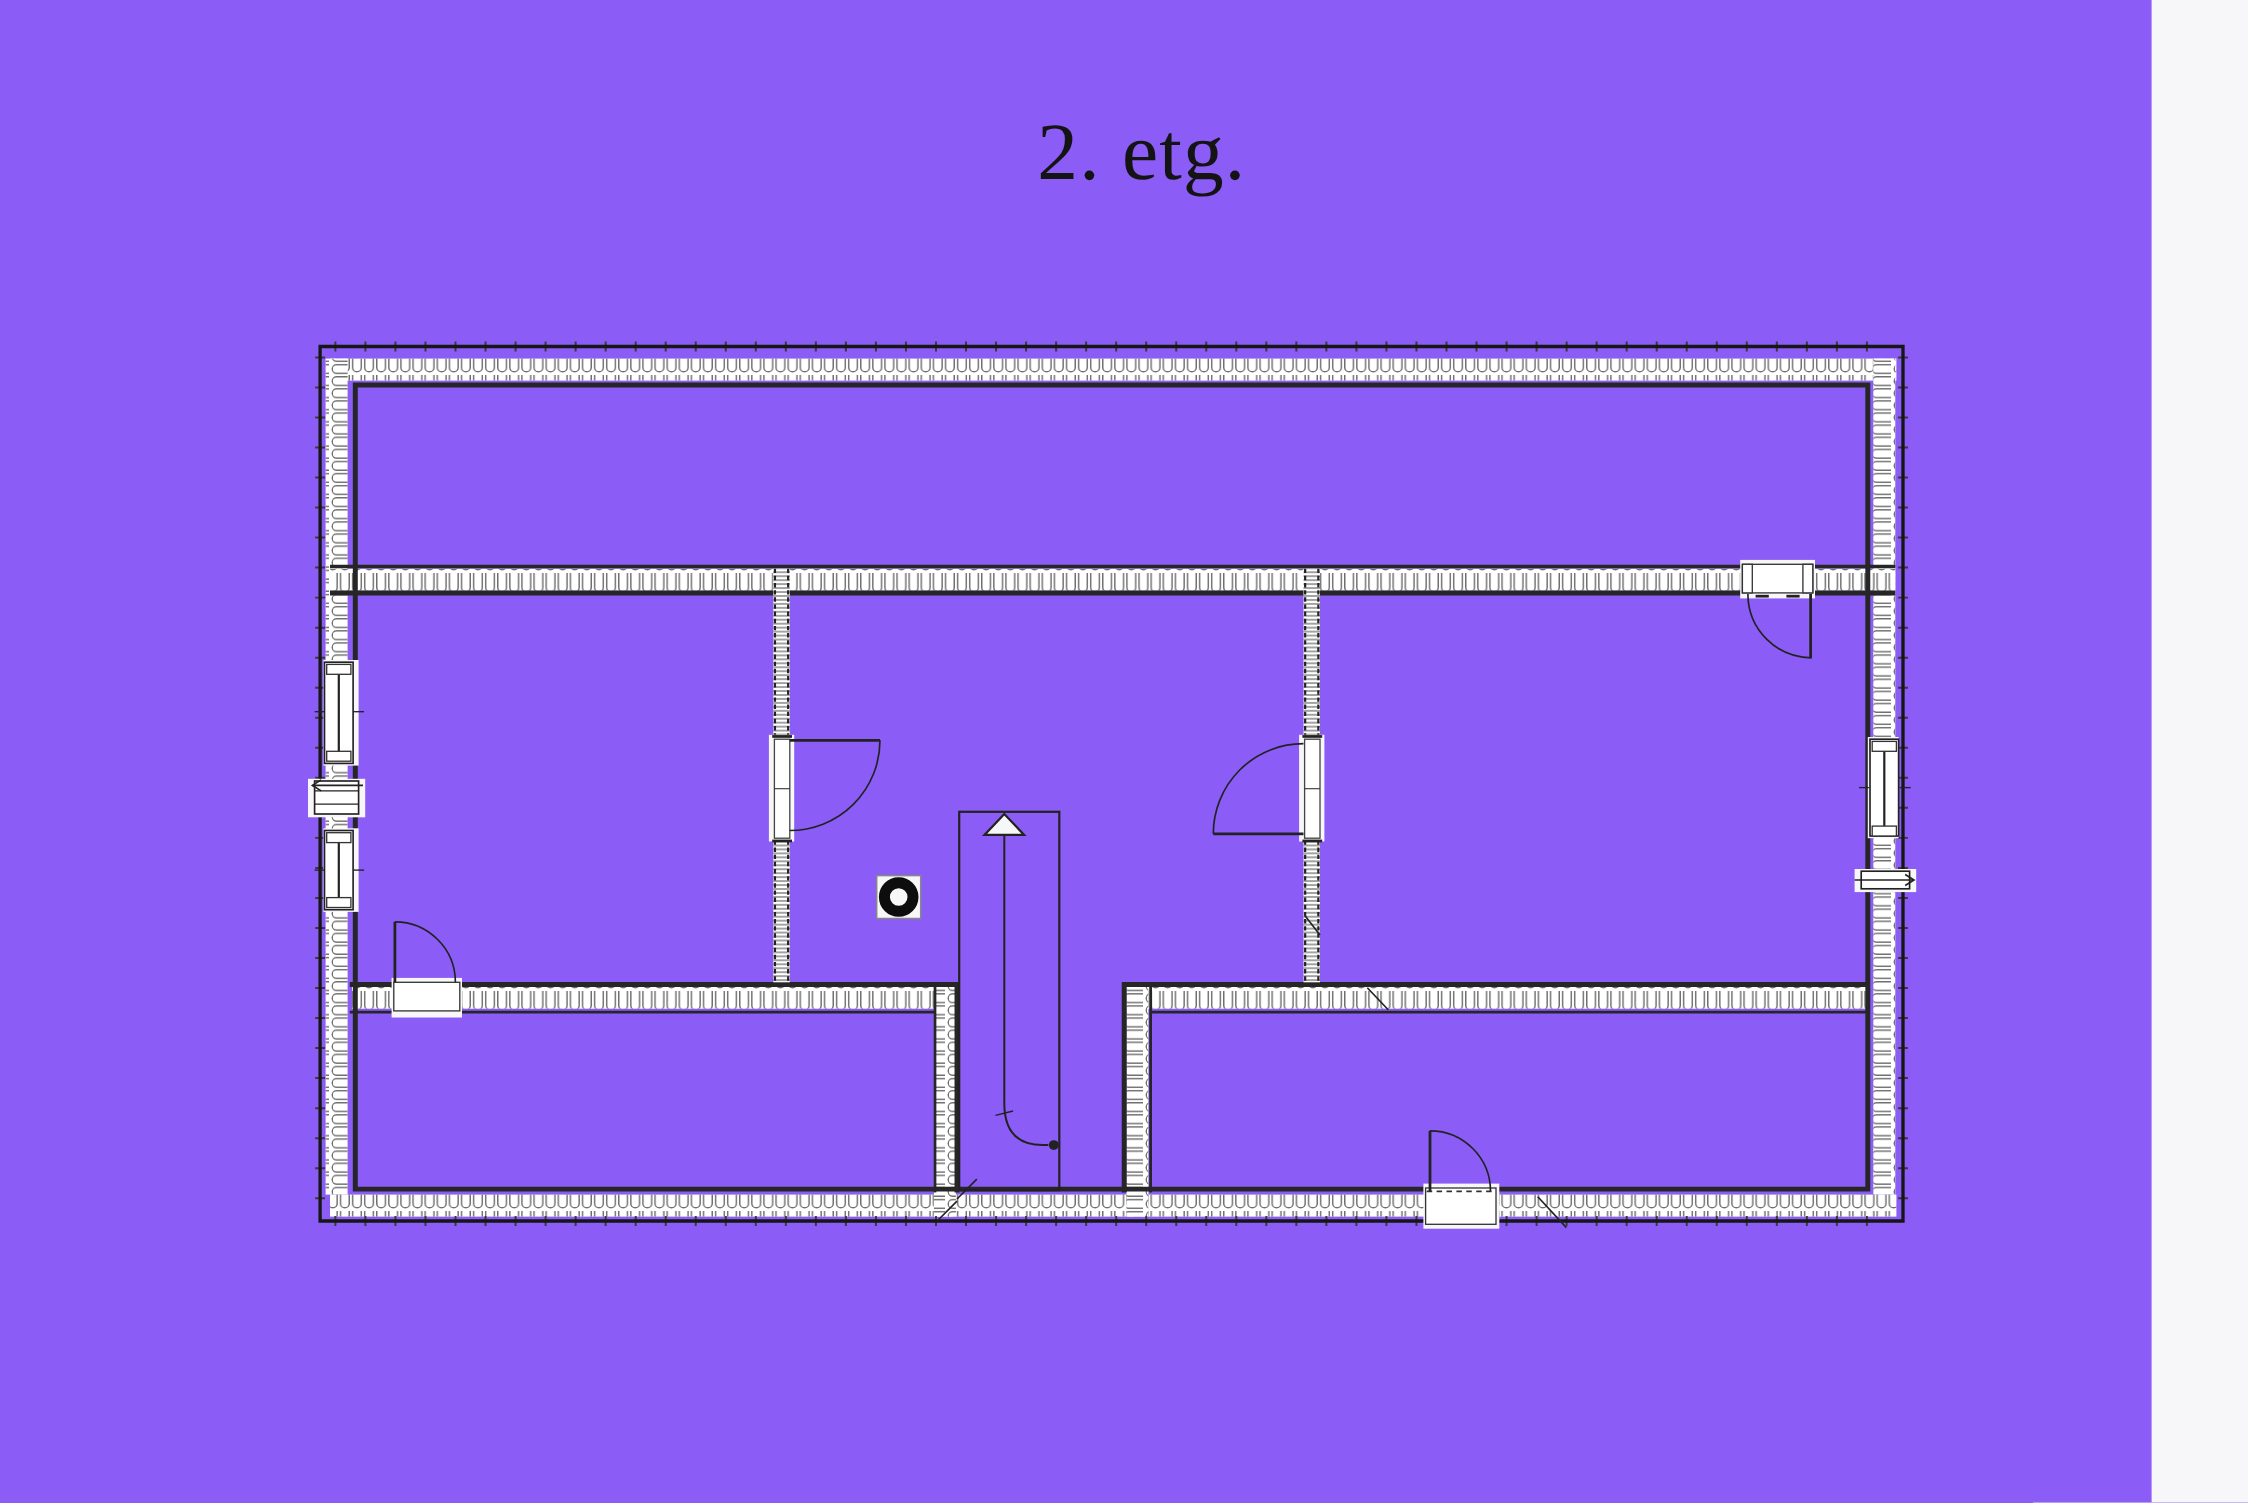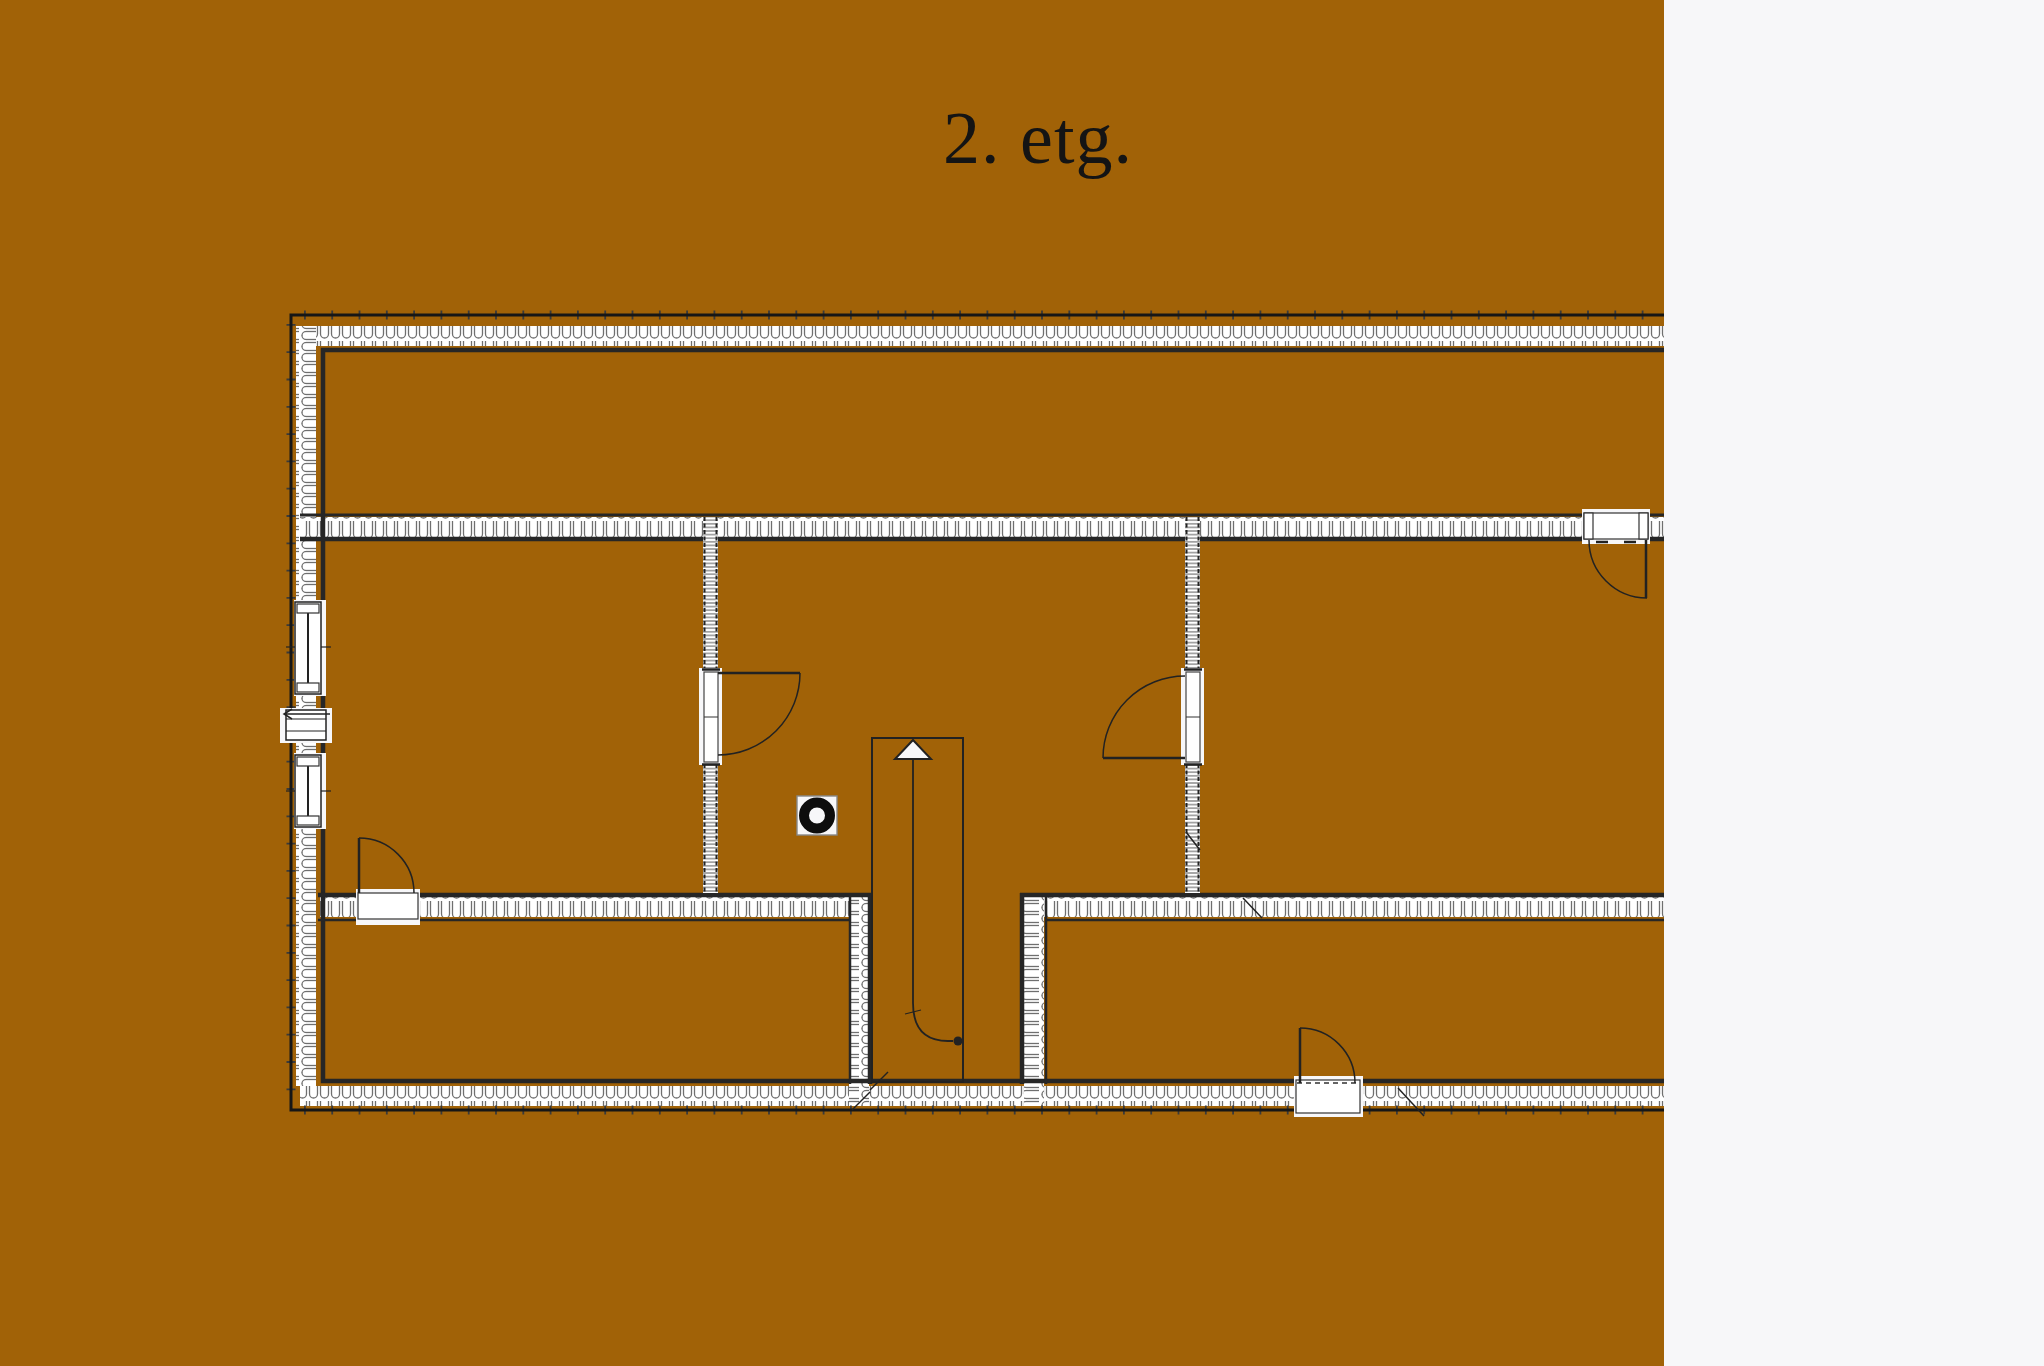--- a/index.html
+++ b/index.html
@@ -1,17 +1,17 @@
 <!DOCTYPE html>
 <html><head>
 <meta charset="utf-8">
 <style>
   html,body{margin:0;padding:0;}
   body{width:2044px;height:1366px;background:#f7f7f9;font-family:"Liberation Serif","DejaVu Serif",serif;}
-  .page{position:relative;width:1664px;height:1366px;background:#a16207;overflow:hidden;}
+  .page{position:relative;width:1956px;height:1366px;background:#8b5cf6;overflow:hidden;}
   svg{display:block;width:2044px;height:1366px;}
   .plan-title{font-family:"Liberation Serif","DejaVu Serif",serif;font-size:74px;fill:#141414;text-anchor:middle;letter-spacing:1px;}
 </style>
 </head>
 <body>
 
 <div class="page">
   <svg viewBox="0 0 2044 1366" xmlns="http://www.w3.org/2000/svg">
     <defs>
       <pattern id="insH" width="11" height="20" patternUnits="userSpaceOnUse">

